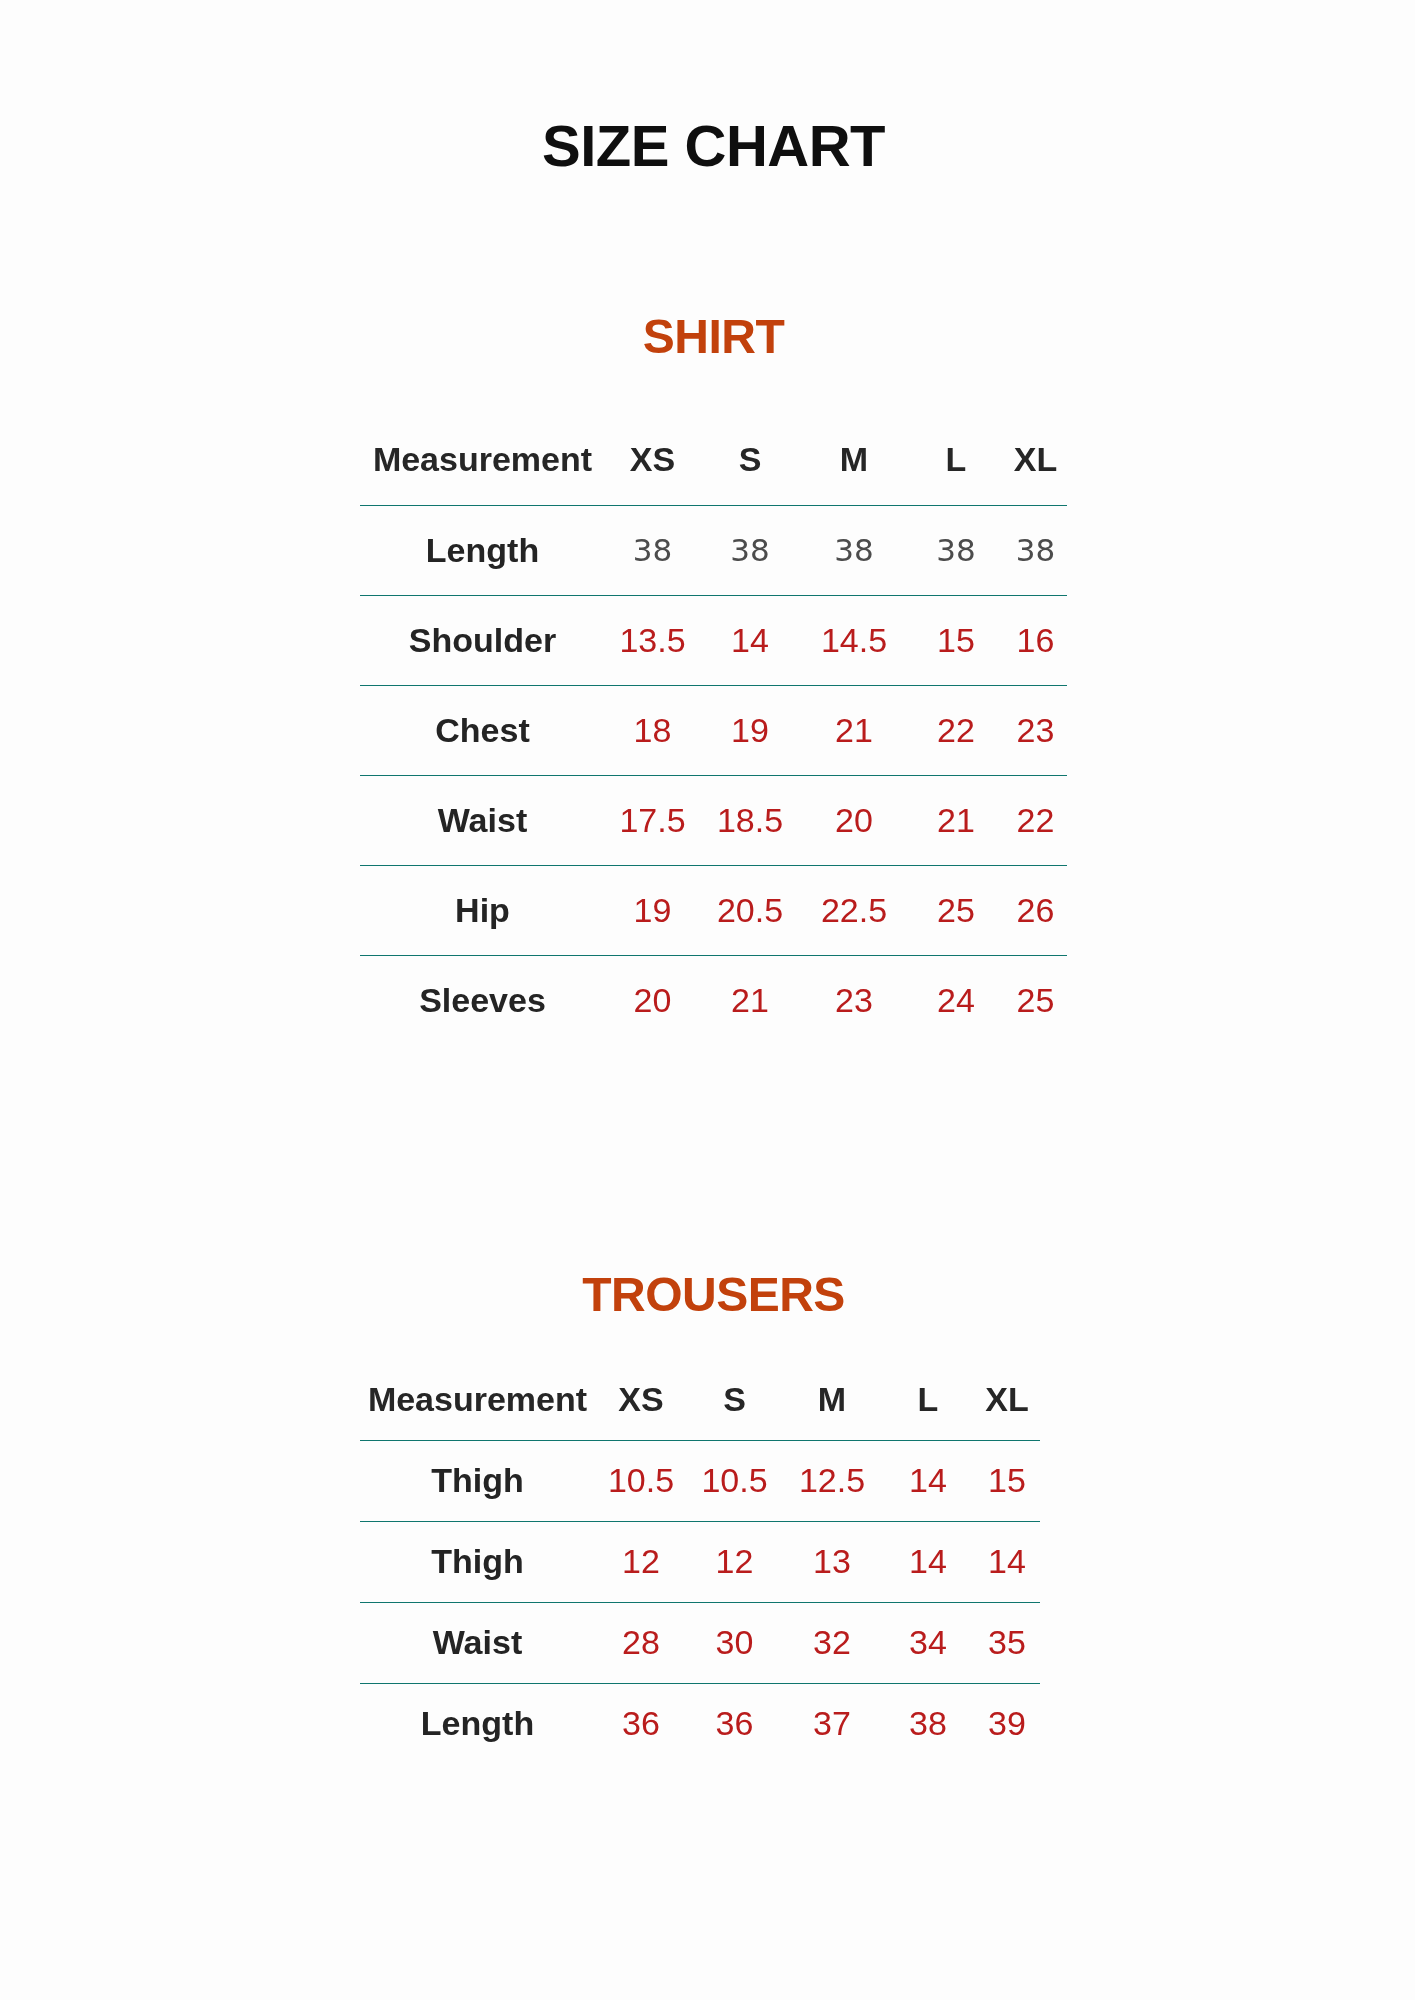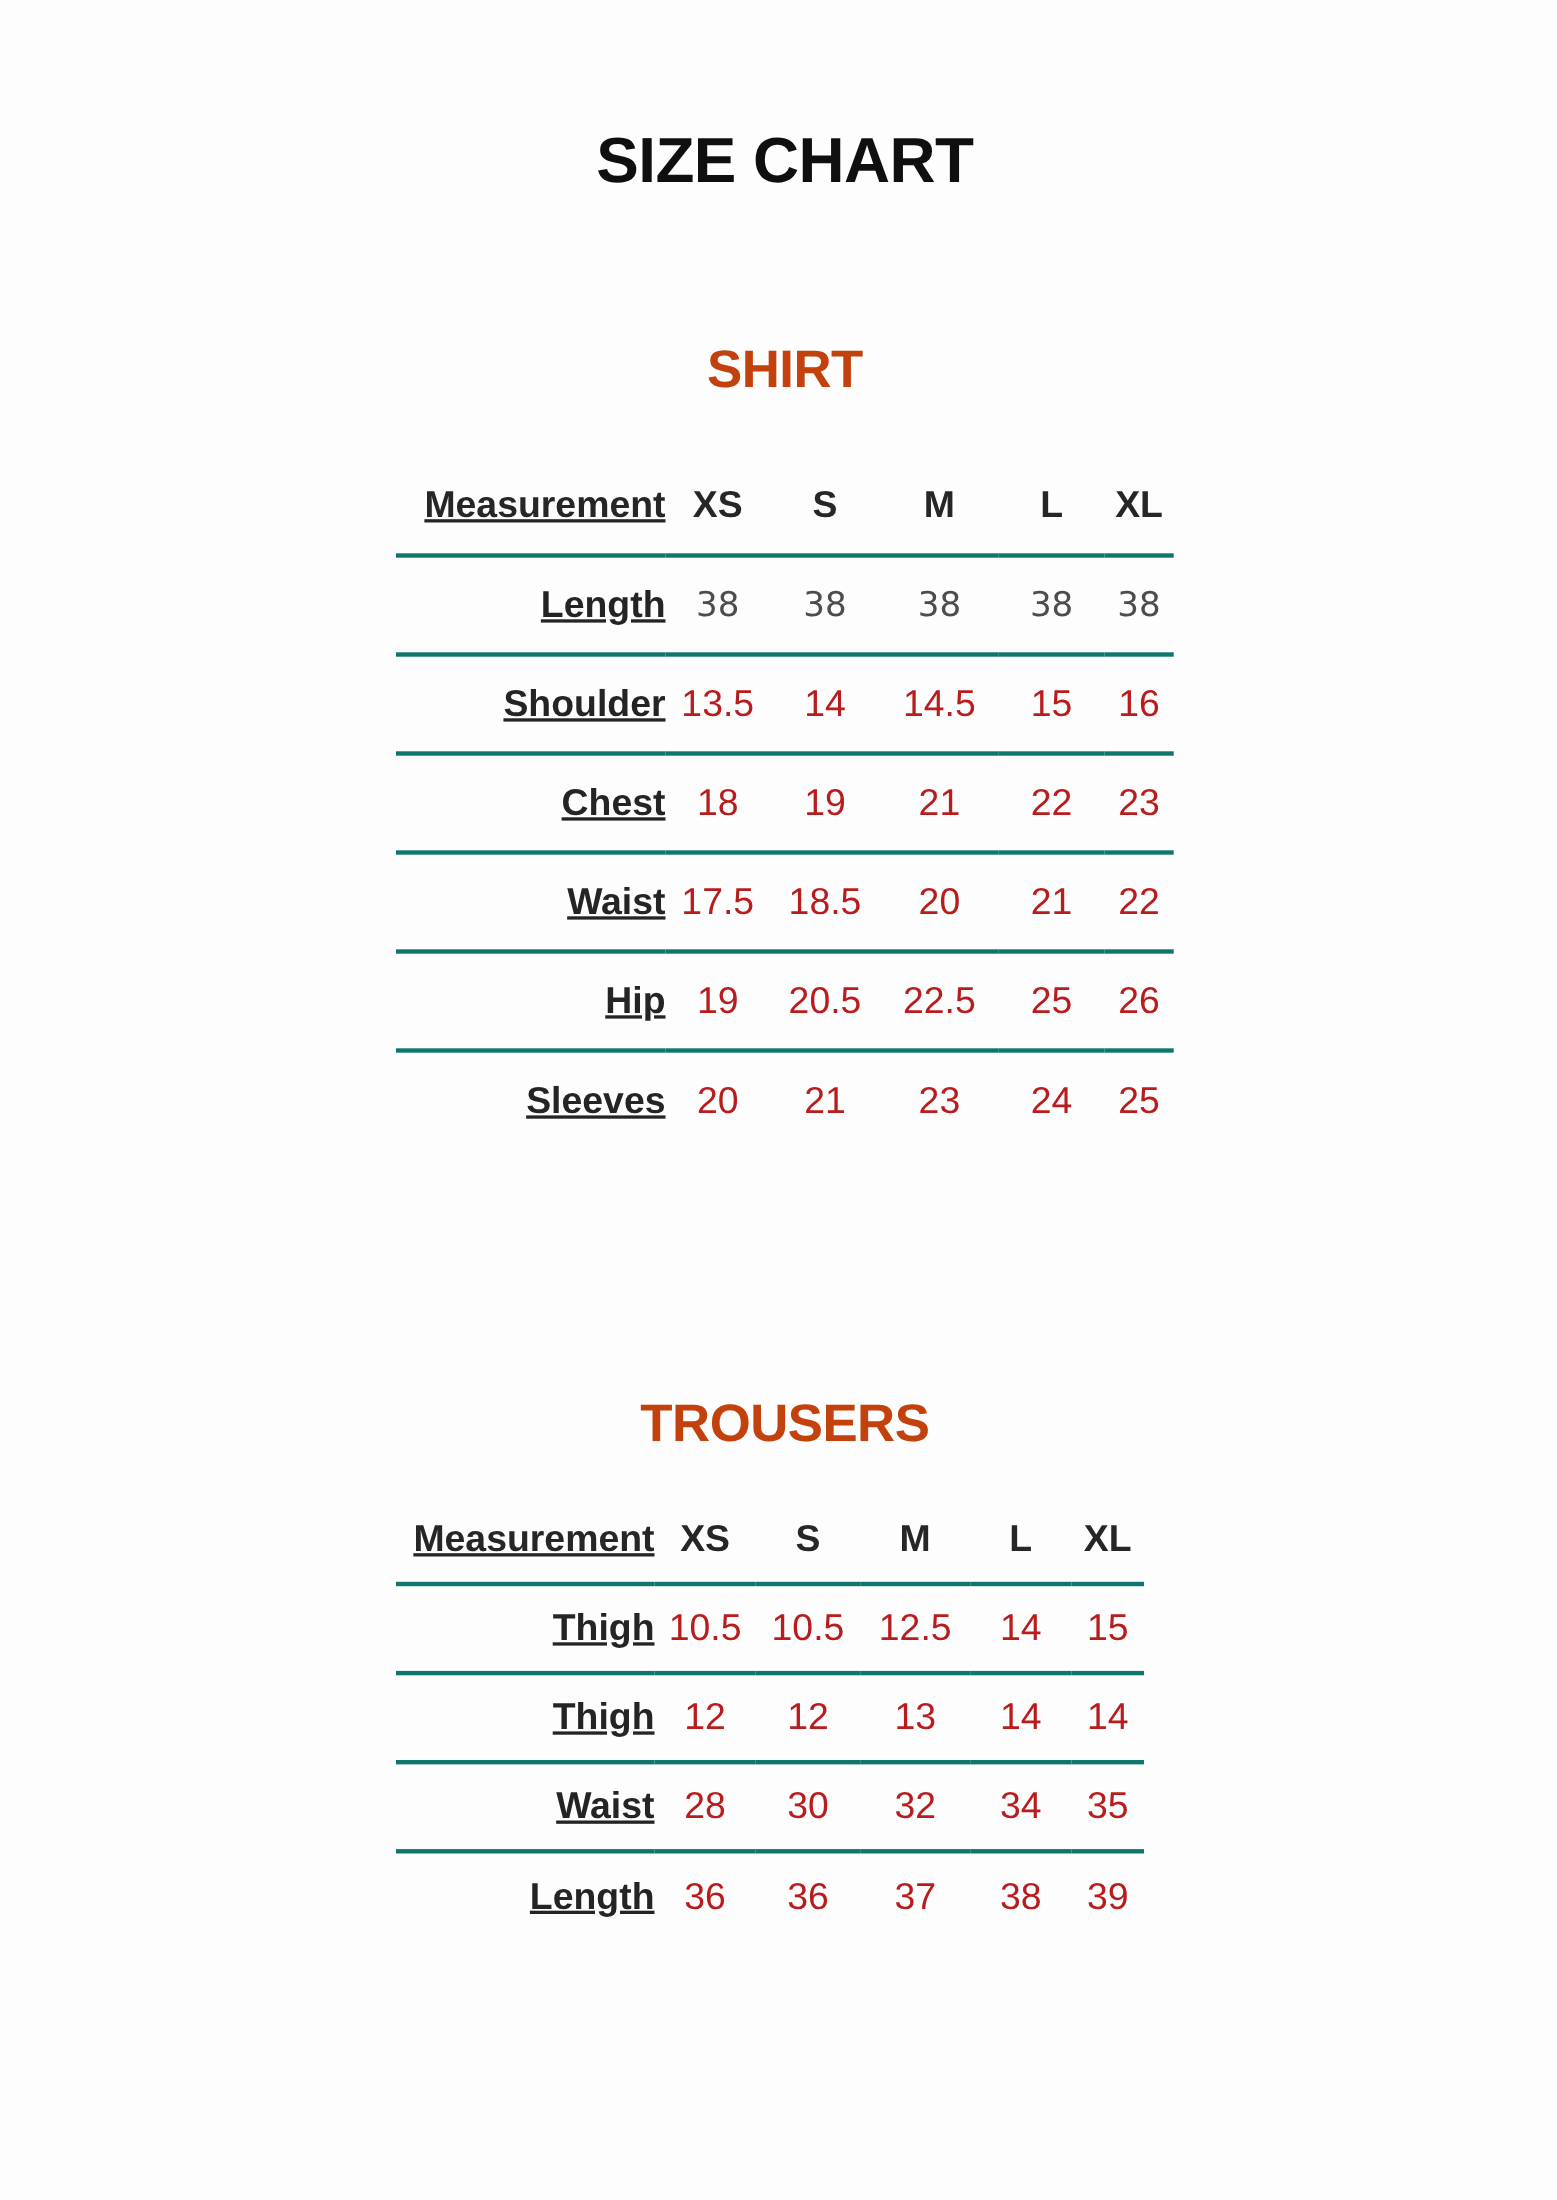--- a/index.html
+++ b/index.html
@@ -63,26 +63,25 @@
   table.size-table td {
     padding: 0;
     vertical-align: middle;
     white-space: nowrap;
   }
   table.size-table.shirt thead tr { height: 90px; }
   table.size-table.shirt tbody tr { height: 90px; }
   table.size-table.trousers thead tr { height: 80px; }
   table.size-table.trousers tbody tr { height: 81px; }
 
-  table.size-table tbody tr { border-top: 4px solid #0f766e; }
+  table.size-table tbody tr { border-top: 1px solid #0f766e; }
 
   th.col-measure, td.row-label {
-    text-align: right;
+    text-align: center;
     padding-left: 23px;
-    text-decoration: underline;
   }
   th.col-size { text-align: center; }
 
   th {
     font-size: 34px;
     font-weight: 600;
     color: #262626;
   }
   td.row-label {
     font-size: 34px;

